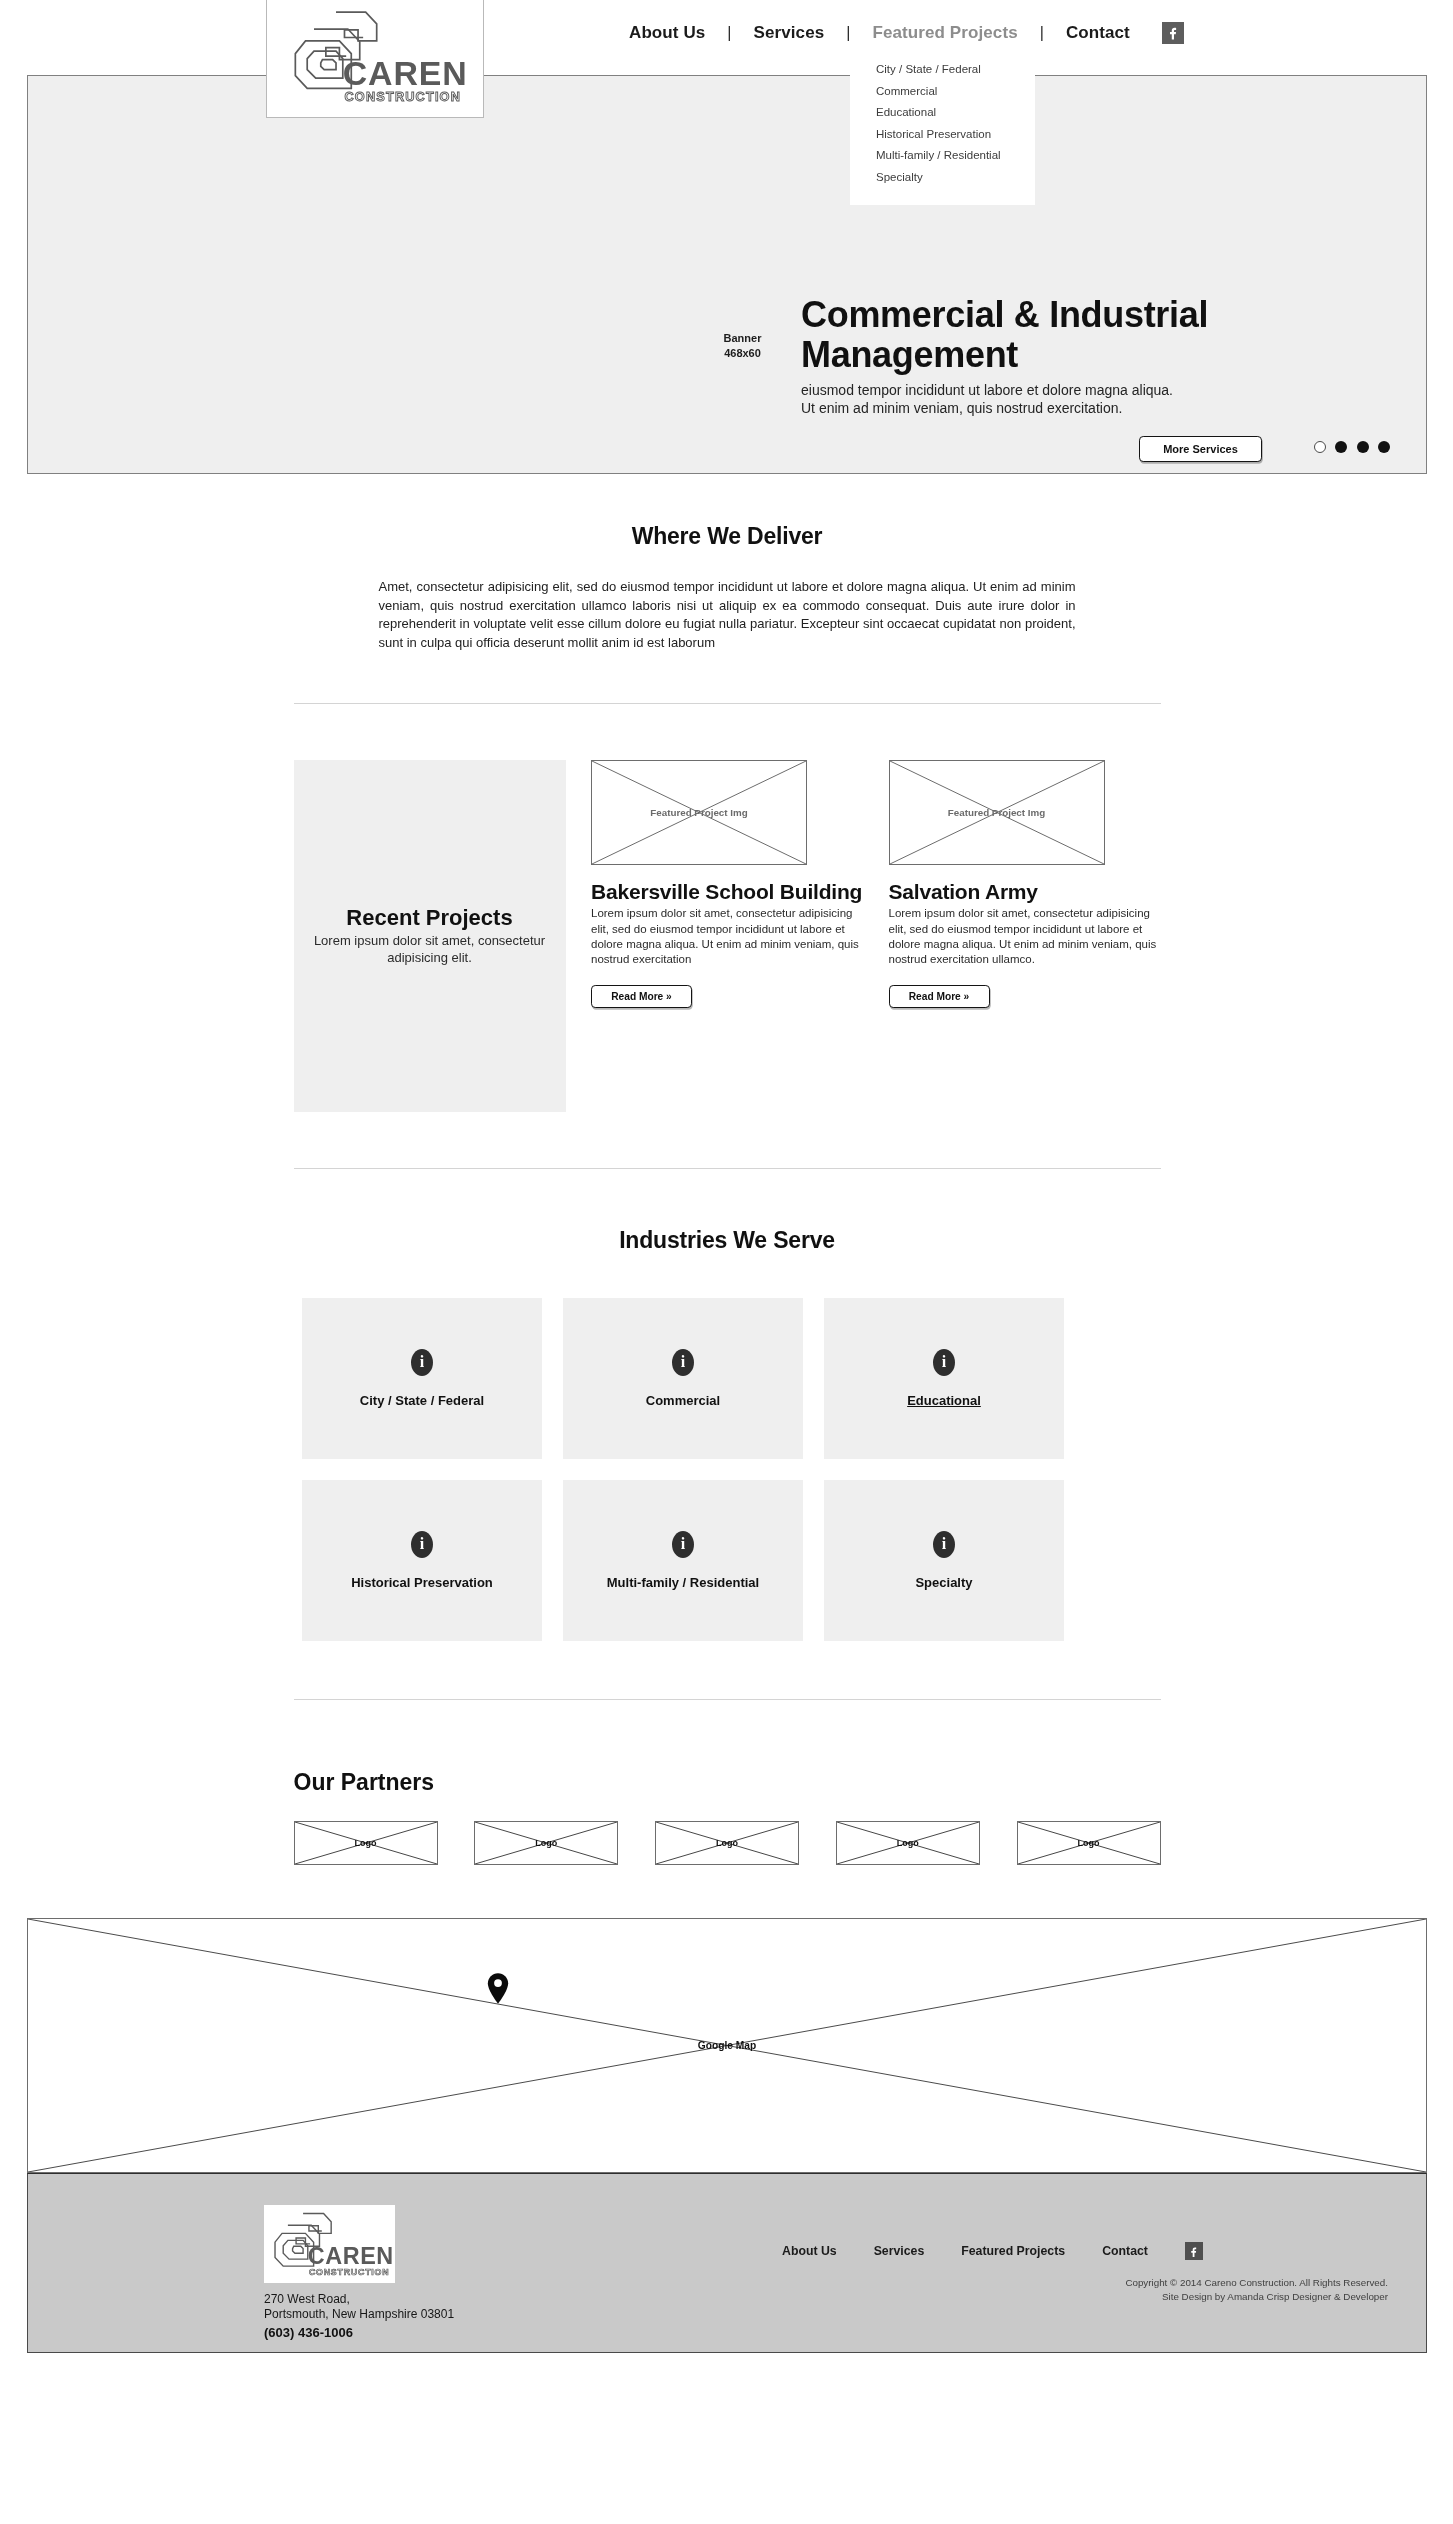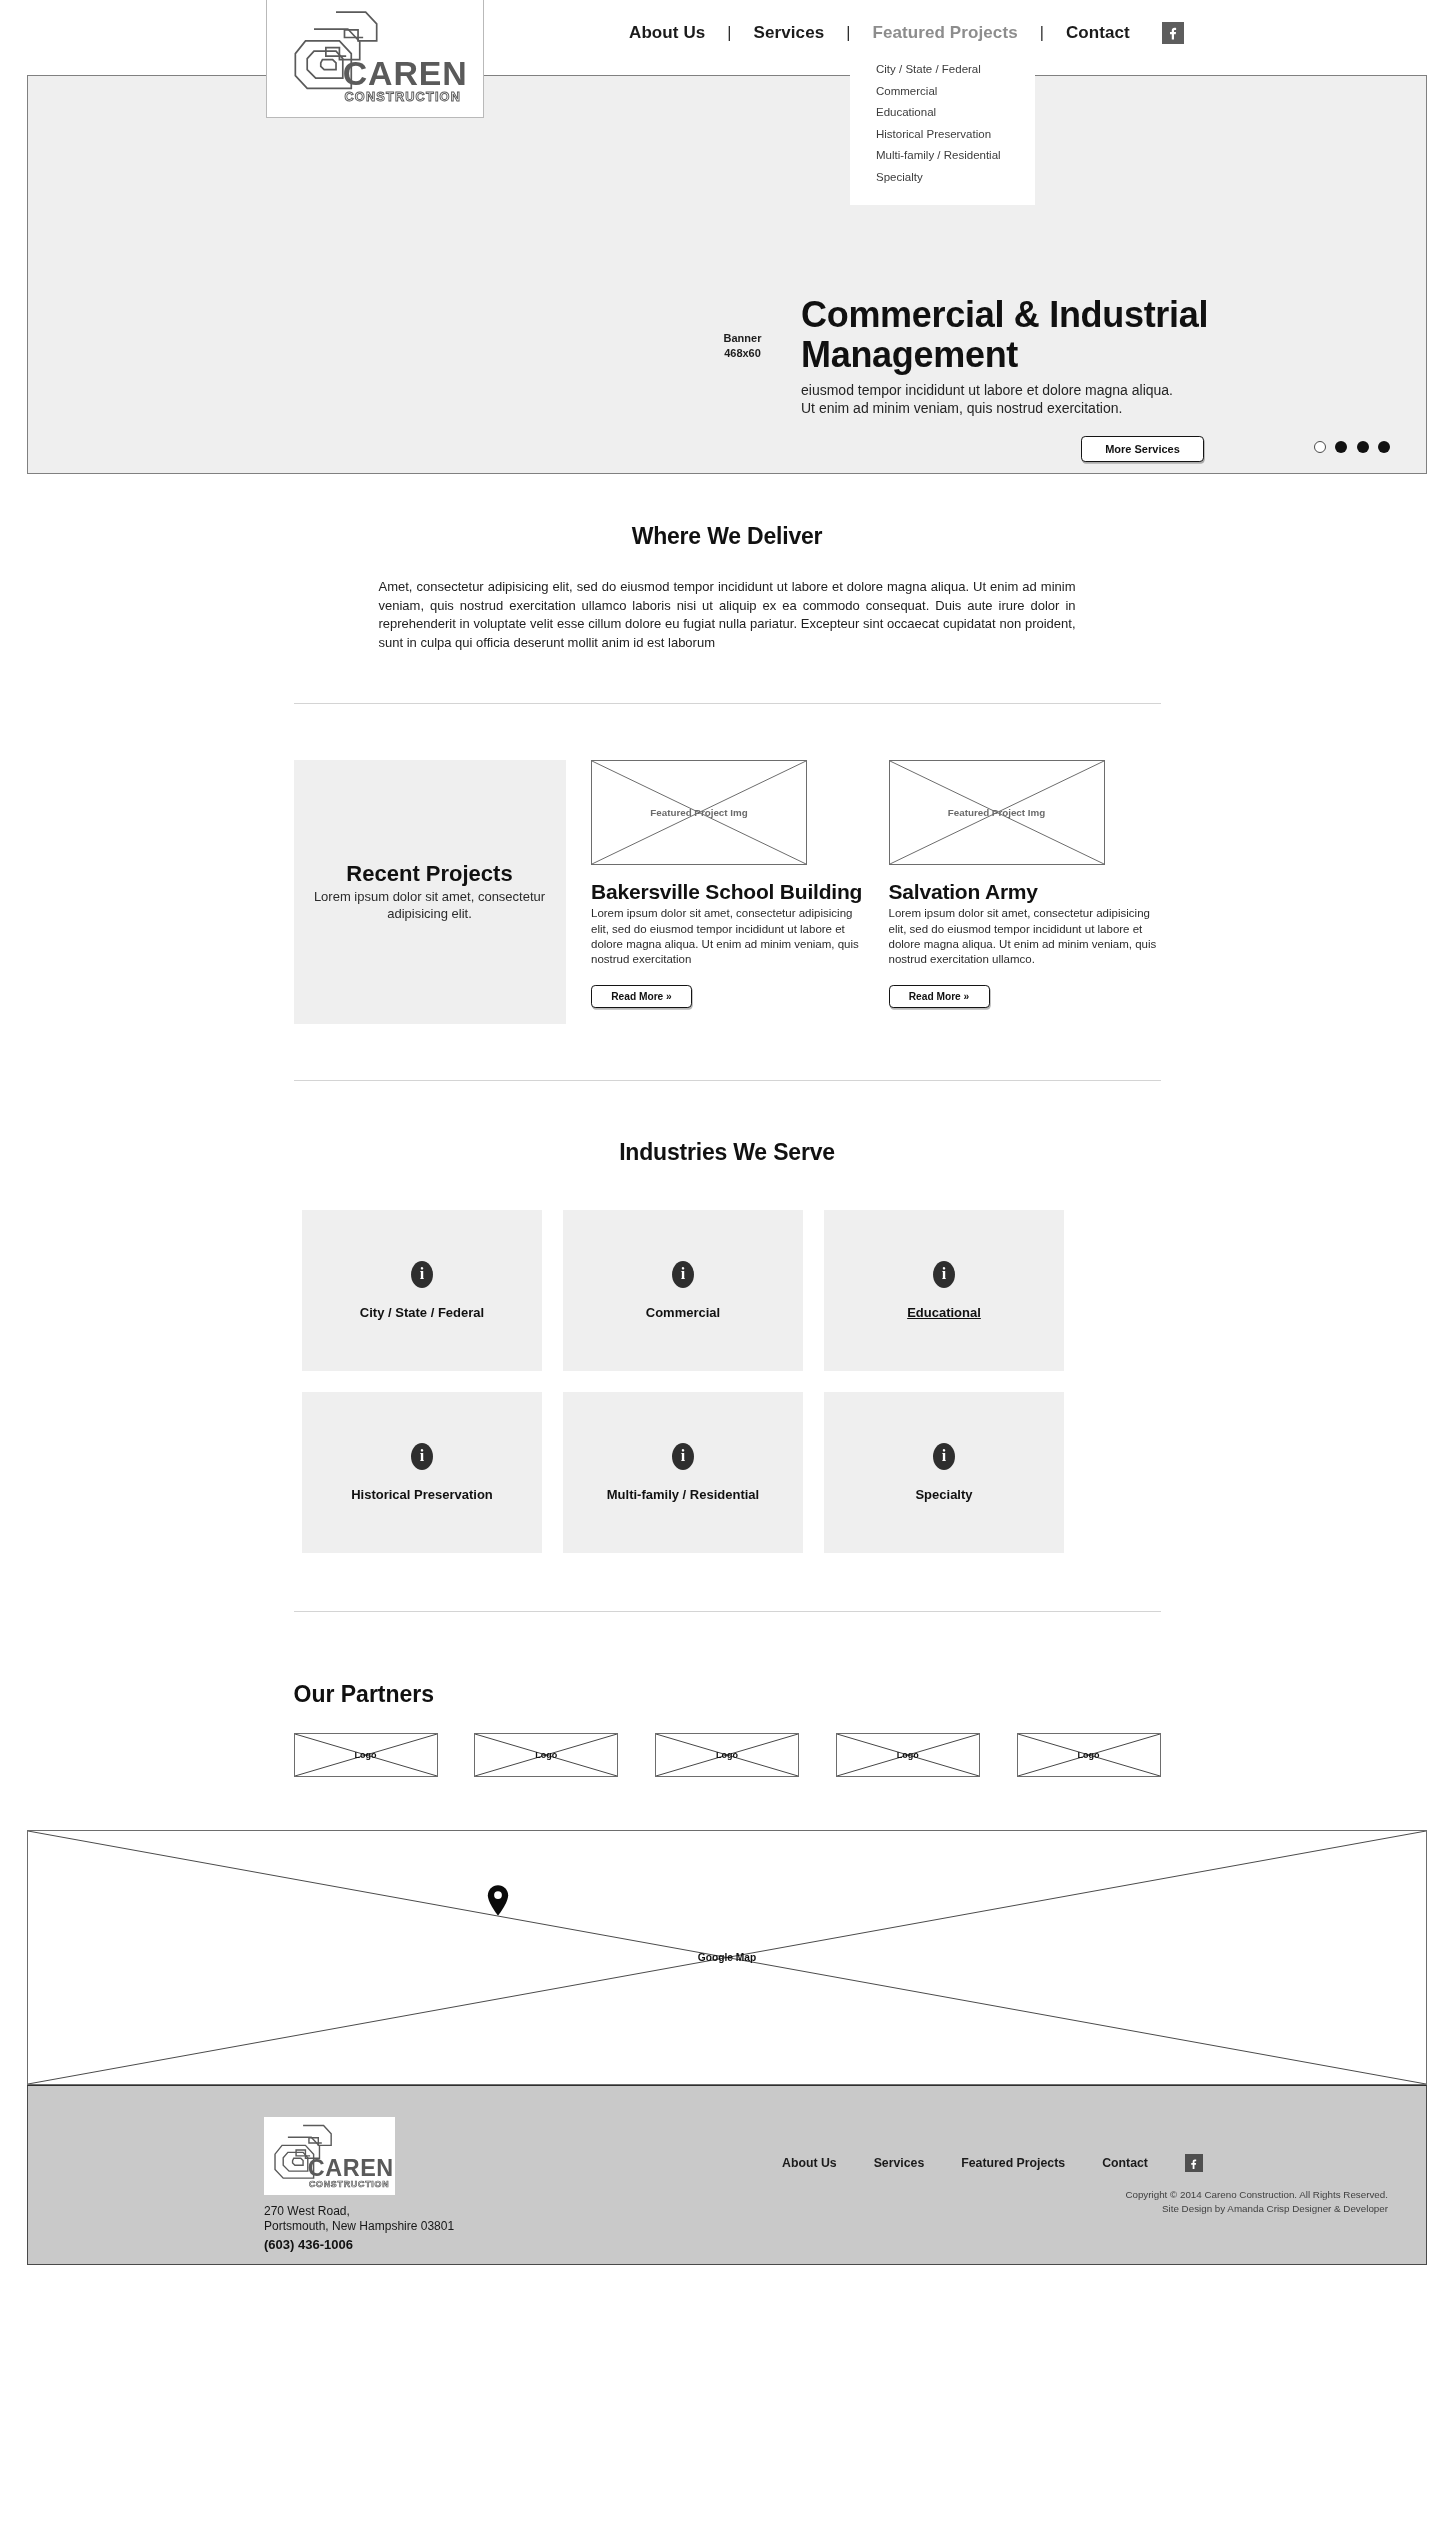--- a/index.html
+++ b/index.html
@@ -98,21 +98,21 @@
     display:inline-block;
     border:0.8px solid #141414;
     border-radius:4.2px;
     background:#ffffff;
     font-size:11px;font-weight:bold;color:#111;
     padding:6px 0;
     text-align:center;
     cursor:pointer;
     box-shadow:0.8px 1.7px 0 rgba(0,0,0,.28);
   }
-  .btn-more-services{position:absolute;left:1053px;top:360px;width:121px;}
+  .btn-more-services{position:absolute;left:1111px;top:360px;width:121px;}
   .dots{position:absolute;right:36px;bottom:20.4px;display:flex;gap:9.3px;align-items:center;}
   .dot{width:12px;height:12px;border-radius:50%;background:#111;cursor:pointer;}
   .dot.active{background:#ffffff;border:1.4px solid #4a4a4a;box-sizing:border-box;}
 
   
   .section{position:relative;}
   .h2{
     text-align:center;font-size:23px;font-weight:bold;color:#111;
     letter-spacing:-0.2px;margin:0;
   }
@@ -131,21 +131,21 @@
 
   
   .projects{
     width:867px;margin:0 auto;
     display:flex;gap:0;
     padding-top:56px;
   }
   .proj-col{width:272px;margin-right:25.5px;}
   .proj-col:last-child{margin-right:0;}
   .proj-promo{
-    width:272px;height:264px;background:#efefef;
+    width:272px;height:352px;background:#efefef;
     display:flex;flex-direction:column;align-items:center;justify-content:center;
     text-align:center;padding:0 12px;box-sizing:border-box;
   }
   .proj-promo h3{font-size:22px;font-weight:bold;margin:0 0 1.7px 0;color:#111;}
   .proj-promo p{font-size:13px;color:#2b2b2b;margin:0;line-height:1.3;}
   .imgbox{
     position:relative;background:#ffffff;border:0.8px solid #6d6d6d;
     box-sizing:border-box;
     display:flex;align-items:center;justify-content:center;
   }

